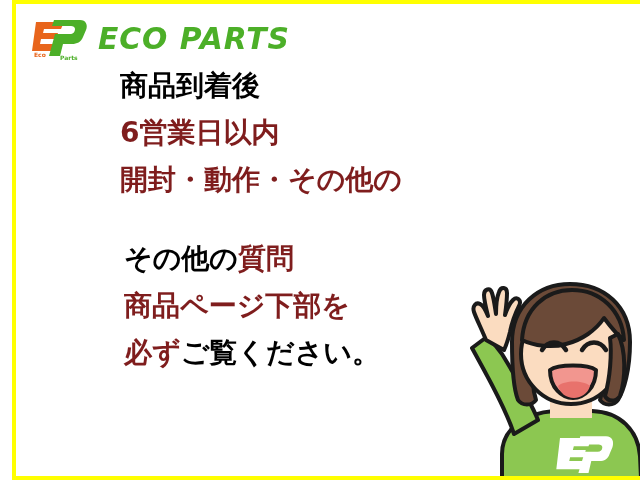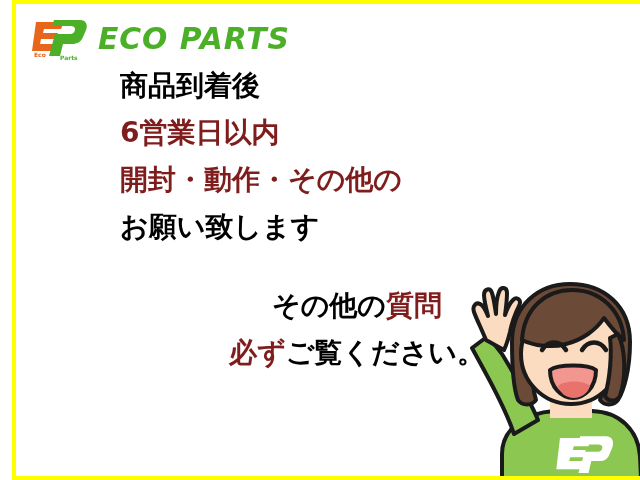--- a/index.html
+++ b/index.html
@@ -66,21 +66,21 @@
     font-weight: bold;
     font-size: 28px;
     line-height: 47px;
     white-space: nowrap;
     letter-spacing: 0px;
   }
   .blk { color: #000000; }
   .red { color: #7f1d1d; }
   .spacer { height: 32px; }
 
-  .msg-line.l-indent { padding-left: 4px; text-align: center; }
+  .msg-line.l-indent { padding-left: 4px; }
 
   
   .character {
     position: absolute;
     right: -4px;
     bottom: -2px;
     width: 210px;
     height: 200px;
   }
   .character svg { display: block; width: 100%; height: 100%; }
@@ -108,29 +108,29 @@
   </div>
 
   <div class="message">
 
     <div class="msg-line blk">商品到着後</div>
 
     <div class="msg-line red">6営業日以内</div>
 
     <div class="msg-line red">開封・動作・その他の</div>
 
-    <div class="msg-line blk">お願い致します</div>
 
     <div class="spacer"></div>
 
     <div class="msg-line l-indent">
       <span class="blk">その他の</span><span class="red">質問</span>
     </div>
 
 
+    <div class="msg-line red l-indent">商品ページ下部を</div>
 
     <div class="msg-line l-indent">
       <span class="red">必ず</span><span class="blk">ご覧ください。</span>
     </div>
 
   </div>
 
   <div class="character">
     <svg viewBox="0 0 210 200" aria-hidden="true">
       <g stroke="#1a1a1a" stroke-width="4" stroke-linejoin="round" stroke-linecap="round">

